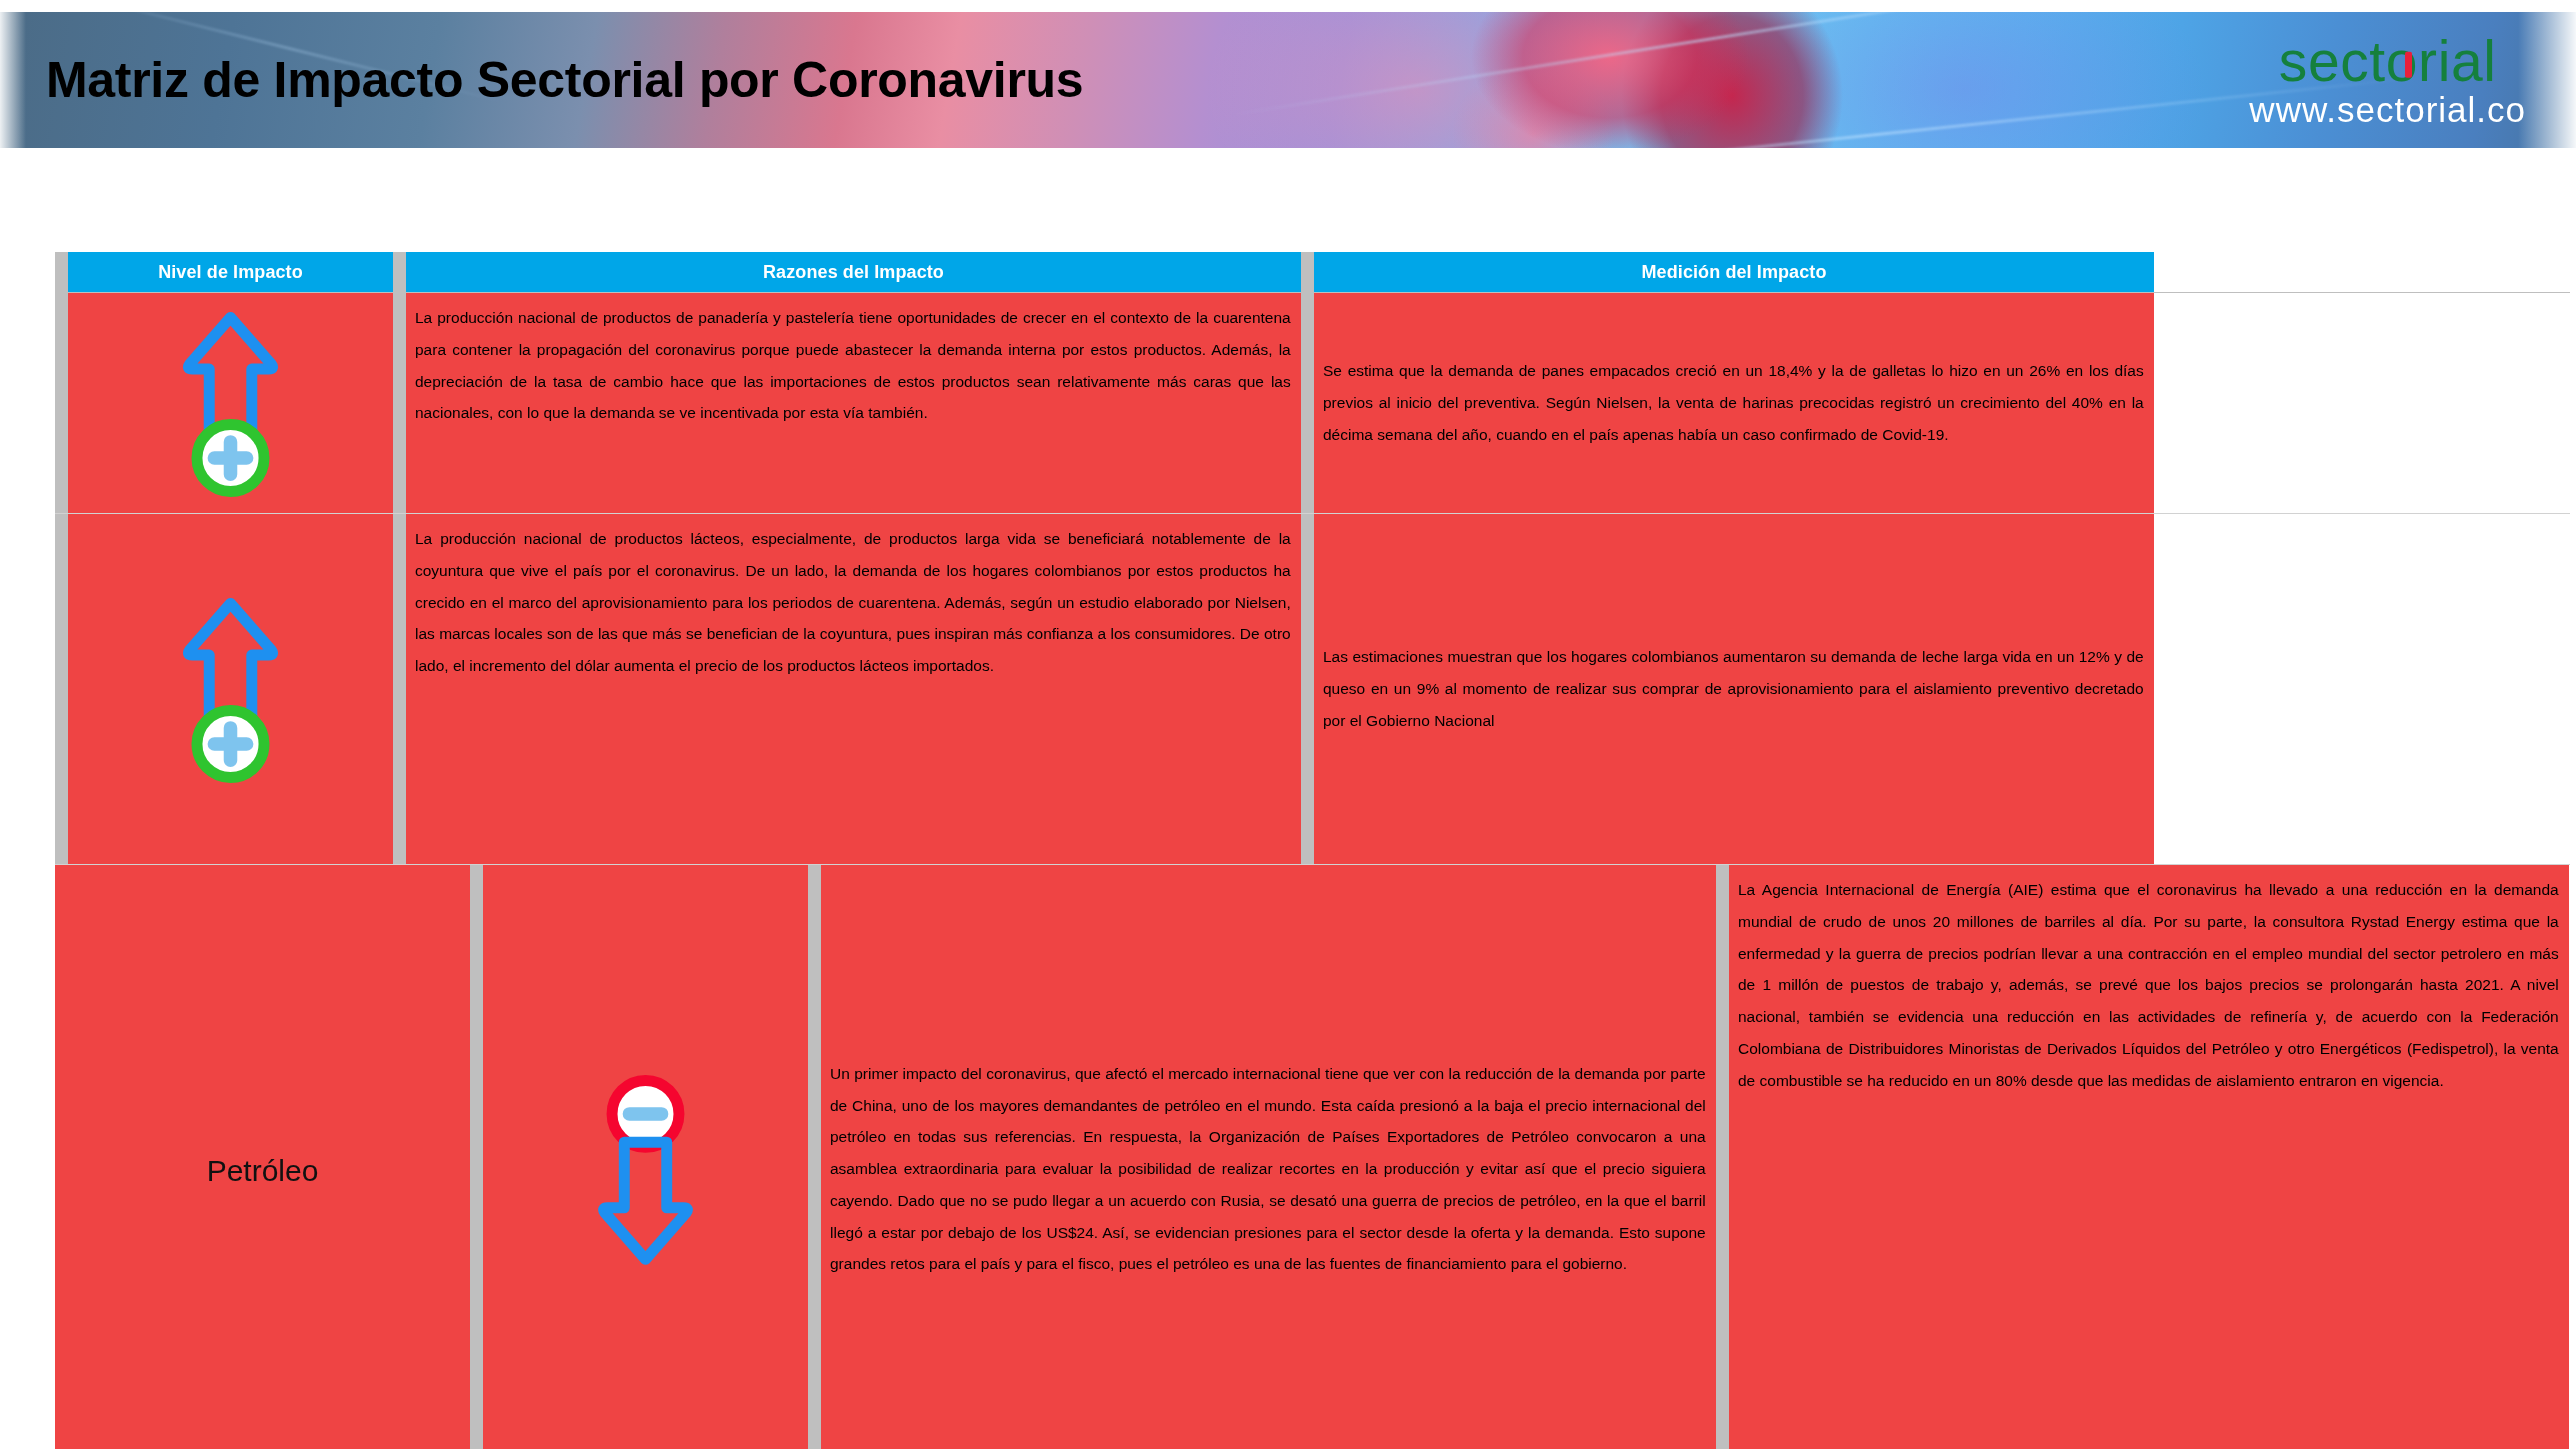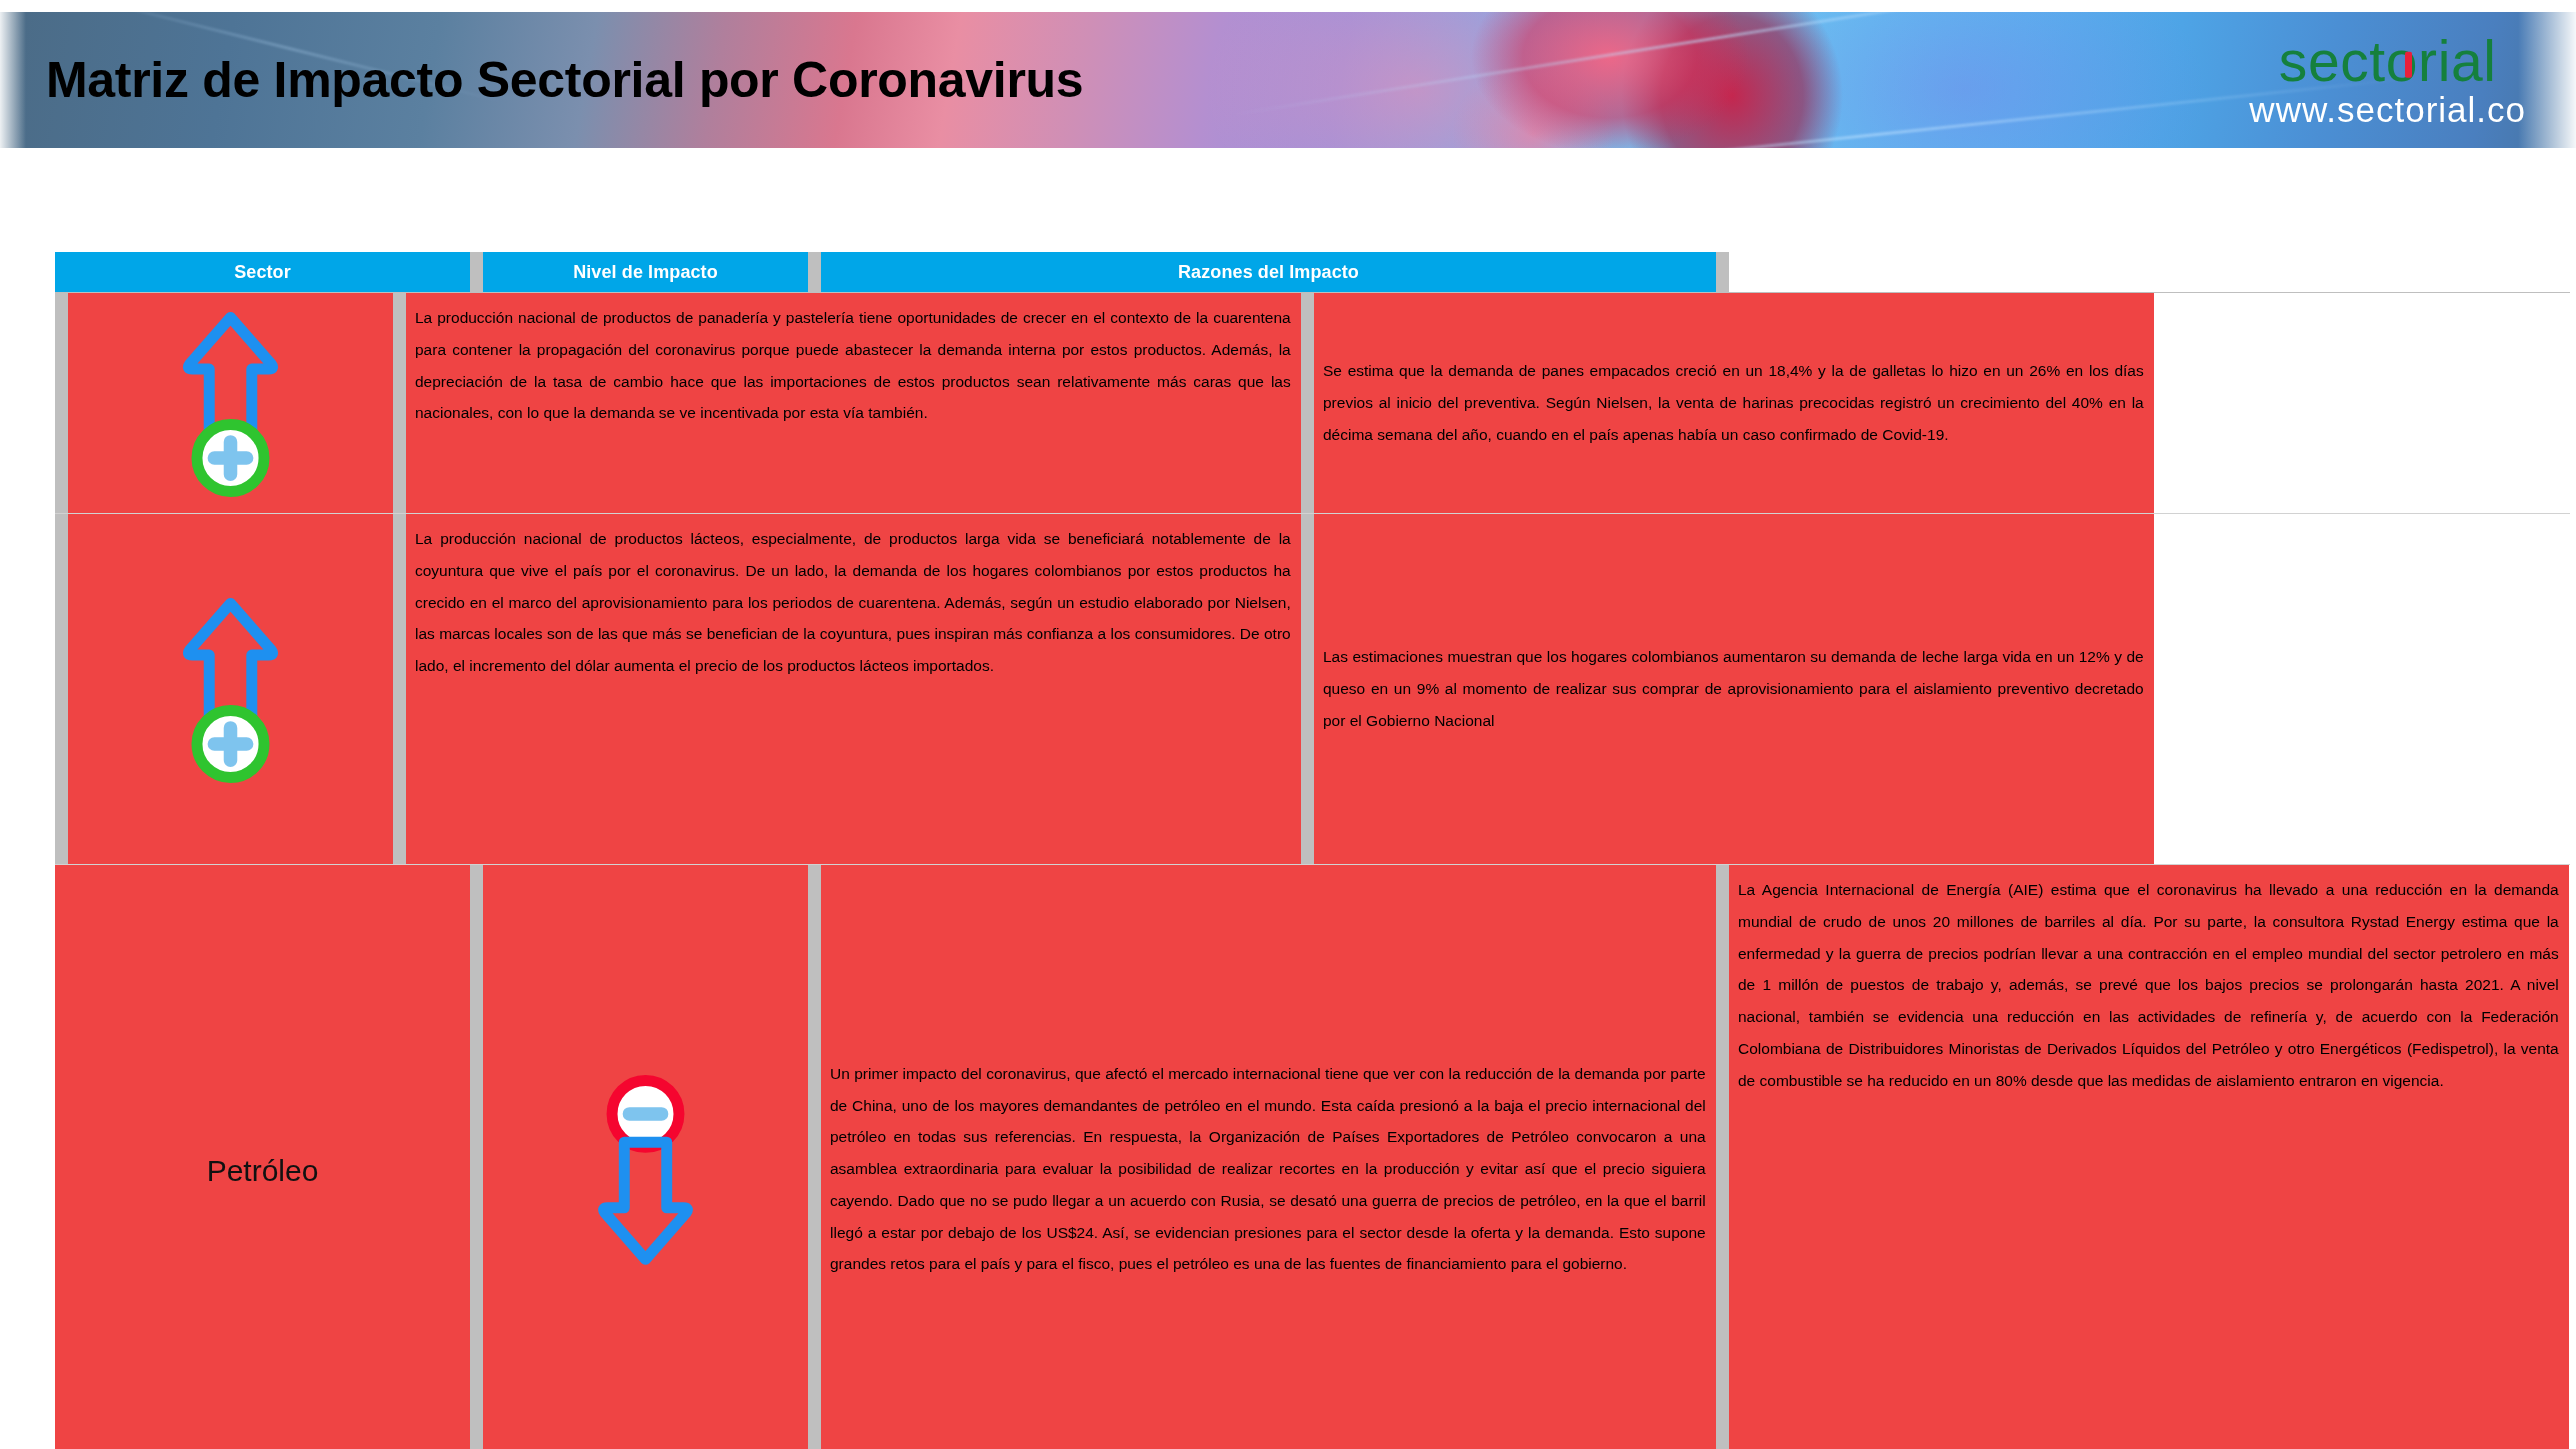--- a/index.html
+++ b/index.html
@@ -191,26 +191,26 @@
       <span>sectorial</span>
       <span class="logo-dot"></span>
     </span>
     <span class="logo-sub">www.sectorial.co</span>
   </div>
 </div>
 
 <div class="table-wrap">
 
   <div class="hdr-row">
-    <div class="hdr-cell c1">Sector</div>
     <div class="gap-hdr"></div>
     <div class="hdr-cell c2">Nivel de Impacto</div>
     <div class="gap-hdr"></div>
     <div class="hdr-cell c3">Razones del Impacto</div>
     <div class="gap-hdr"></div>
+    <div class="hdr-cell c4">Medición del Impacto</div>
   </div>
 
   <div class="body-row first-body-row r1">
     <div class="vsep"></div>
     <div class="cell cell-icon c2">
       <svg class="icon-svg" width="97" height="187" viewBox="0 0 150 290">
         <path d="M75 10 L138 82 Q144 90 134 90 L108 90 L108 192 L42 192 L42 90 L16 90 Q6 90 12 82 Z" fill="none" stroke="#1e90f0" stroke-width="17" stroke-linejoin="round"></path>
         <circle cx="75" cy="228" r="52" fill="#ffffff" stroke="#2fc42f" stroke-width="17"></circle>
         <path d="M75 203 v50 M50 228 h50" stroke="#7ec4ee" stroke-width="21" stroke-linecap="round"></path>
       </svg>

